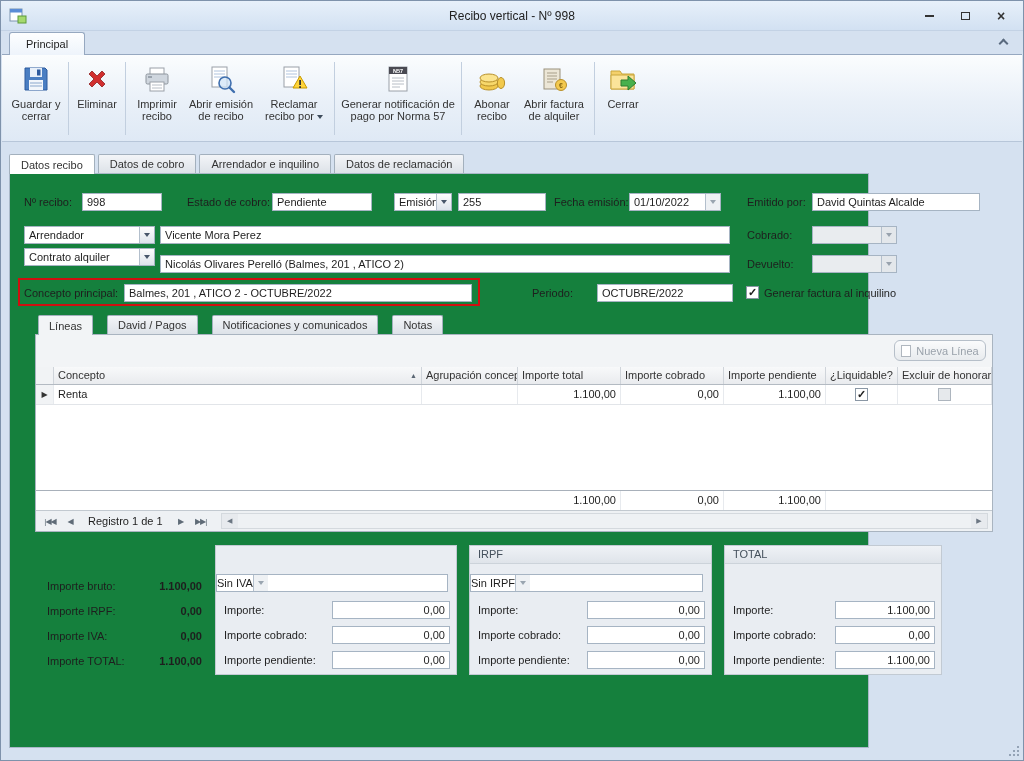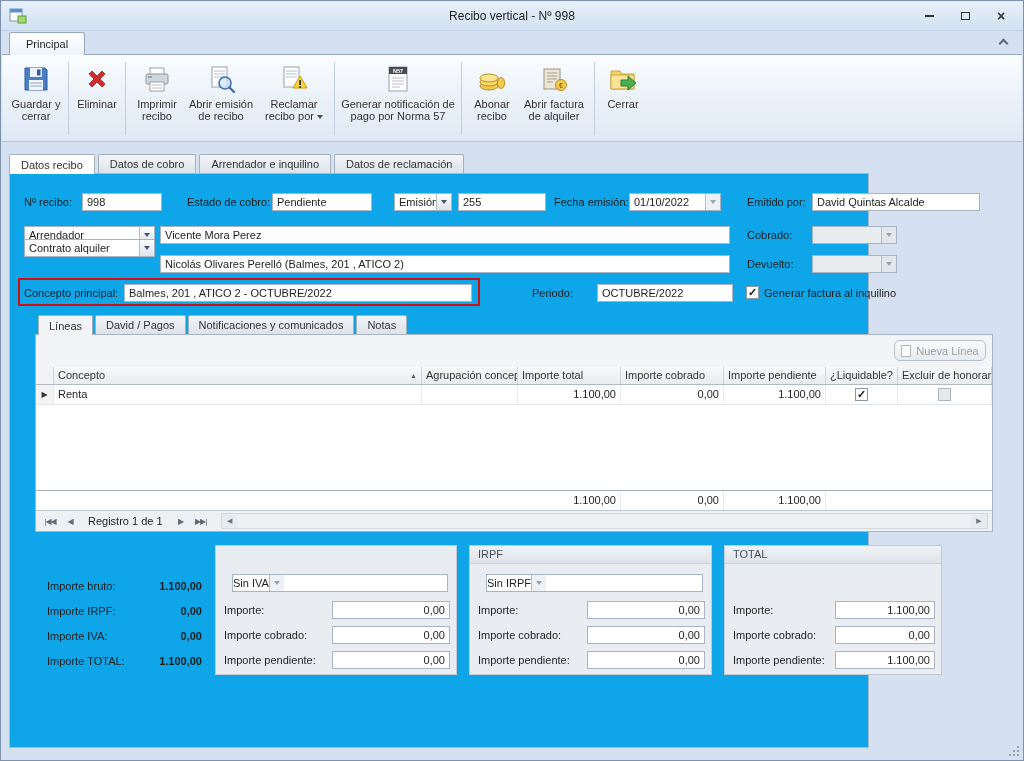--- a/index.html
+++ b/index.html
@@ -27,42 +27,42 @@
   .tb-ic svg{width:32px;height:32px;display:block}
   .tb-lblw{display:block;line-height:12px;margin-top:3px;text-align:center}
   .tb-lbl{display:inline}
   .tb-sep{width:1px;align-self:stretch;background:#c2cfdf;margin:2px 4px 6px 4px;flex:0 0 auto}
   .dd{display:inline-block;width:0;height:0;border-left:3.5px solid transparent;border-right:3.5px solid transparent;border-top:4px solid #3f4c5c;margin-left:3px;vertical-align:middle}
 
   
   .outer-tabs{position:absolute;left:8px;top:153px;height:20px;display:flex;z-index:3}
   .otab{height:19px;padding:0 11px;display:flex;align-items:center;background:linear-gradient(#f3f5f8,#dde2e8);border:1px solid #a3b0bd;border-bottom:none;border-radius:2px 2px 0 0;margin-right:3px;color:#333}
   .otab.active{background:#fff;height:20px;position:relative;z-index:4}
-  .content{position:absolute;left:8px;top:172px;width:860px;height:575px;background:#0ea5e9;border:1px solid #a9b8c8}
+  .content{position:absolute;left:8px;top:172px;width:860px;height:575px;background:#15803d;border:1px solid #a9b8c8}
 
   .lbl{position:absolute;height:18px;line-height:18px;white-space:nowrap}
   .txt{position:absolute;height:18px;line-height:16px;background:#fff;border:1px solid #a6b4c3;padding:0 4px;white-space:nowrap;overflow:hidden}
   .combo{position:absolute;height:18px;border:1px solid #a6b4c3;background:#fff;display:flex;align-items:center}
   .combo .cv{flex:1;padding:0 4px;white-space:nowrap;overflow:hidden;line-height:16px}
   .abtn{width:15px;height:100%;background:linear-gradient(#fdfdfd,#dde4ec);border-left:1px solid #b3bfcc;display:flex;align-items:center;justify-content:center;flex:0 0 auto}
   .tri{width:0;height:0;border-left:3.5px solid transparent;border-right:3.5px solid transparent;border-top:4px solid #47566a}
   .combo.disabled{background:#e9ecef}
   .combo.disabled .abtn{background:#e3e7eb}
   .combo.disabled .tri{border-top-color:#98a2ad}
   .abtn.dim{background:#eef1f4}
   .abtn.dim .tri{border-top-color:#9aa5b0}
 
   .cb{width:13px;height:13px;border:1px solid #8a97a5;background:#fff;display:inline-flex;align-items:center;justify-content:center}
   .cb i{font-style:normal;font-weight:bold;font-size:11px;line-height:11px;color:#222;margin-top:-1px}
   .cb.dis{background:#e6e9ec;border-color:#adb5be}
   .red-box{position:absolute;border:2px solid #cf1010;pointer-events:none;z-index:5}
 
   
   .inner-tabs{position:absolute;left:28px;top:141px;height:20px;display:flex;z-index:3}
-  .itab{height:19px;padding:0 10px;display:flex;align-items:center;background:linear-gradient(#f3f5f8,#dde2e8);border:1px solid #a3b0bd;border-bottom:none;border-radius:2px 2px 0 0;margin-right:2px;color:#333}
+  .itab{height:19px;padding:0 10px;display:flex;align-items:center;background:linear-gradient(#f3f5f8,#dde2e8);border:1px solid #a3b0bd;border-bottom:none;border-radius:2px 2px 0 0;margin-right:14px;color:#333}
   .itab.active{background:#f2f4f6;height:20px;position:relative;z-index:4}
   .gpanel{position:absolute;left:25px;top:160px;width:958px;height:198px;border:1px solid #a9b4c0;background:#f2f4f6;display:flex;flex-direction:column}
   .gp-top{height:32px;position:relative;flex:0 0 auto}
   .btn-newline{position:absolute;right:6px;top:5px;width:92px;height:21px;border:1px solid #b6bfc9;border-radius:6px;background:linear-gradient(#fafbfc,#e8ebee);color:#9aa2ab;display:flex;align-items:center;justify-content:center;gap:5px}
   .pageic{width:10px;height:12px;border:1px solid #b0b7bf;background:#fff;display:inline-block}
   .g-row{display:flex;flex:0 0 auto}
   .g-head{height:18px;background:linear-gradient(#f8f9fa,#e9ebee);border-bottom:1px solid #b3bac2}
   .g-head .g-cell{border-right:1px solid #cfd4da;padding:0 4px;line-height:17px;color:#333;overflow:hidden;white-space:nowrap;display:flex;align-items:center}
   .g-data{height:20px;background:#fff;border-bottom:1px solid #e2e5e9}
   .g-data .g-cell{border-right:1px solid #e7eaee;padding:0 4px;line-height:19px;overflow:hidden;white-space:nowrap}
@@ -86,21 +86,21 @@
   .nav-txt{margin:0 8px;white-space:nowrap}
   .scrollbar{flex:1;height:16px;display:flex;align-items:center;margin-left:10px;background:#e7eaee;border:1px solid #d4d9de}
   .sc-btn{width:16px;height:14px;display:flex;align-items:center;justify-content:center;color:#6b7682;font-size:7px;flex:0 0 auto}
   .sc-track{flex:1;height:14px;background:#eef1f4}
 
   
   .sumlbl{position:absolute;height:16px;line-height:16px;white-space:nowrap}
   .sumval{position:absolute;height:16px;line-height:16px;font-weight:bold;text-align:right;white-space:nowrap}
   .gbox{position:absolute;background:#e9edf2;border:1px solid #c2cad3}
   .gtitle{height:18px;line-height:17px;padding:0 8px;background:linear-gradient(#eff2f6,#dfe4ea);border-bottom:1px solid #ccd3da;color:#44505c}
-  .gcombo{position:absolute;left:16px;top:28px;right:8px;height:18px;border:1px solid #a6b4c3;background:#fff;display:flex;align-items:center}
+  .gcombo{position:absolute;left:0;top:28px;right:8px;height:18px;border:1px solid #a6b4c3;background:#fff;display:flex;align-items:center}
   .slbl{position:absolute;left:8px;height:18px;line-height:18px;white-space:nowrap}
   .sfield{position:absolute;height:18px;background:#fff;border:1px solid #a6b4c3;text-align:right;padding:0 4px;line-height:16px}
 
   .grip{position:absolute;right:4px;bottom:4px;width:12px;height:12px}
   .grip::before{content:"";position:absolute;right:0;bottom:0;width:2px;height:2px;background:#94a3b6;box-shadow:-4px 0 #94a3b6,-8px 0 #94a3b6,0 -4px #94a3b6,-4px -4px #94a3b6,0 -8px #94a3b6}
 </style>
 </head>
 <body>
 
 <div id="window">
@@ -293,21 +293,21 @@
     </div>
     <div class="txt" style="left:150px;top:52px;width:570px">Vicente Mora Perez</div>
     <div class="lbl" style="left:737px;top:52px">Cobrado:</div>
     <div class="combo disabled" style="left:802px;top:52px;width:85px">
       <span class="cv"></span>
       <span class="abtn">
           <span class="tri"></span>
         </span>
     </div>
 
-    <div class="combo" style="left:14px;top:65px;width:131px">
+    <div class="combo" style="left:14px;top:74px;width:131px">
       <span class="cv">Contrato alquiler</span>
       <span class="abtn">
           <span class="tri"></span>
         </span>
     </div>
     <div class="txt" style="left:150px;top:81px;width:570px">Nicolás Olivares Perelló (Balmes, 201 , ATICO 2)</div>
     <div class="lbl" style="left:737px;top:81px">Devuelto:</div>
     <div class="combo disabled" style="left:802px;top:81px;width:85px">
       <span class="cv"></span>
       <span class="abtn">

